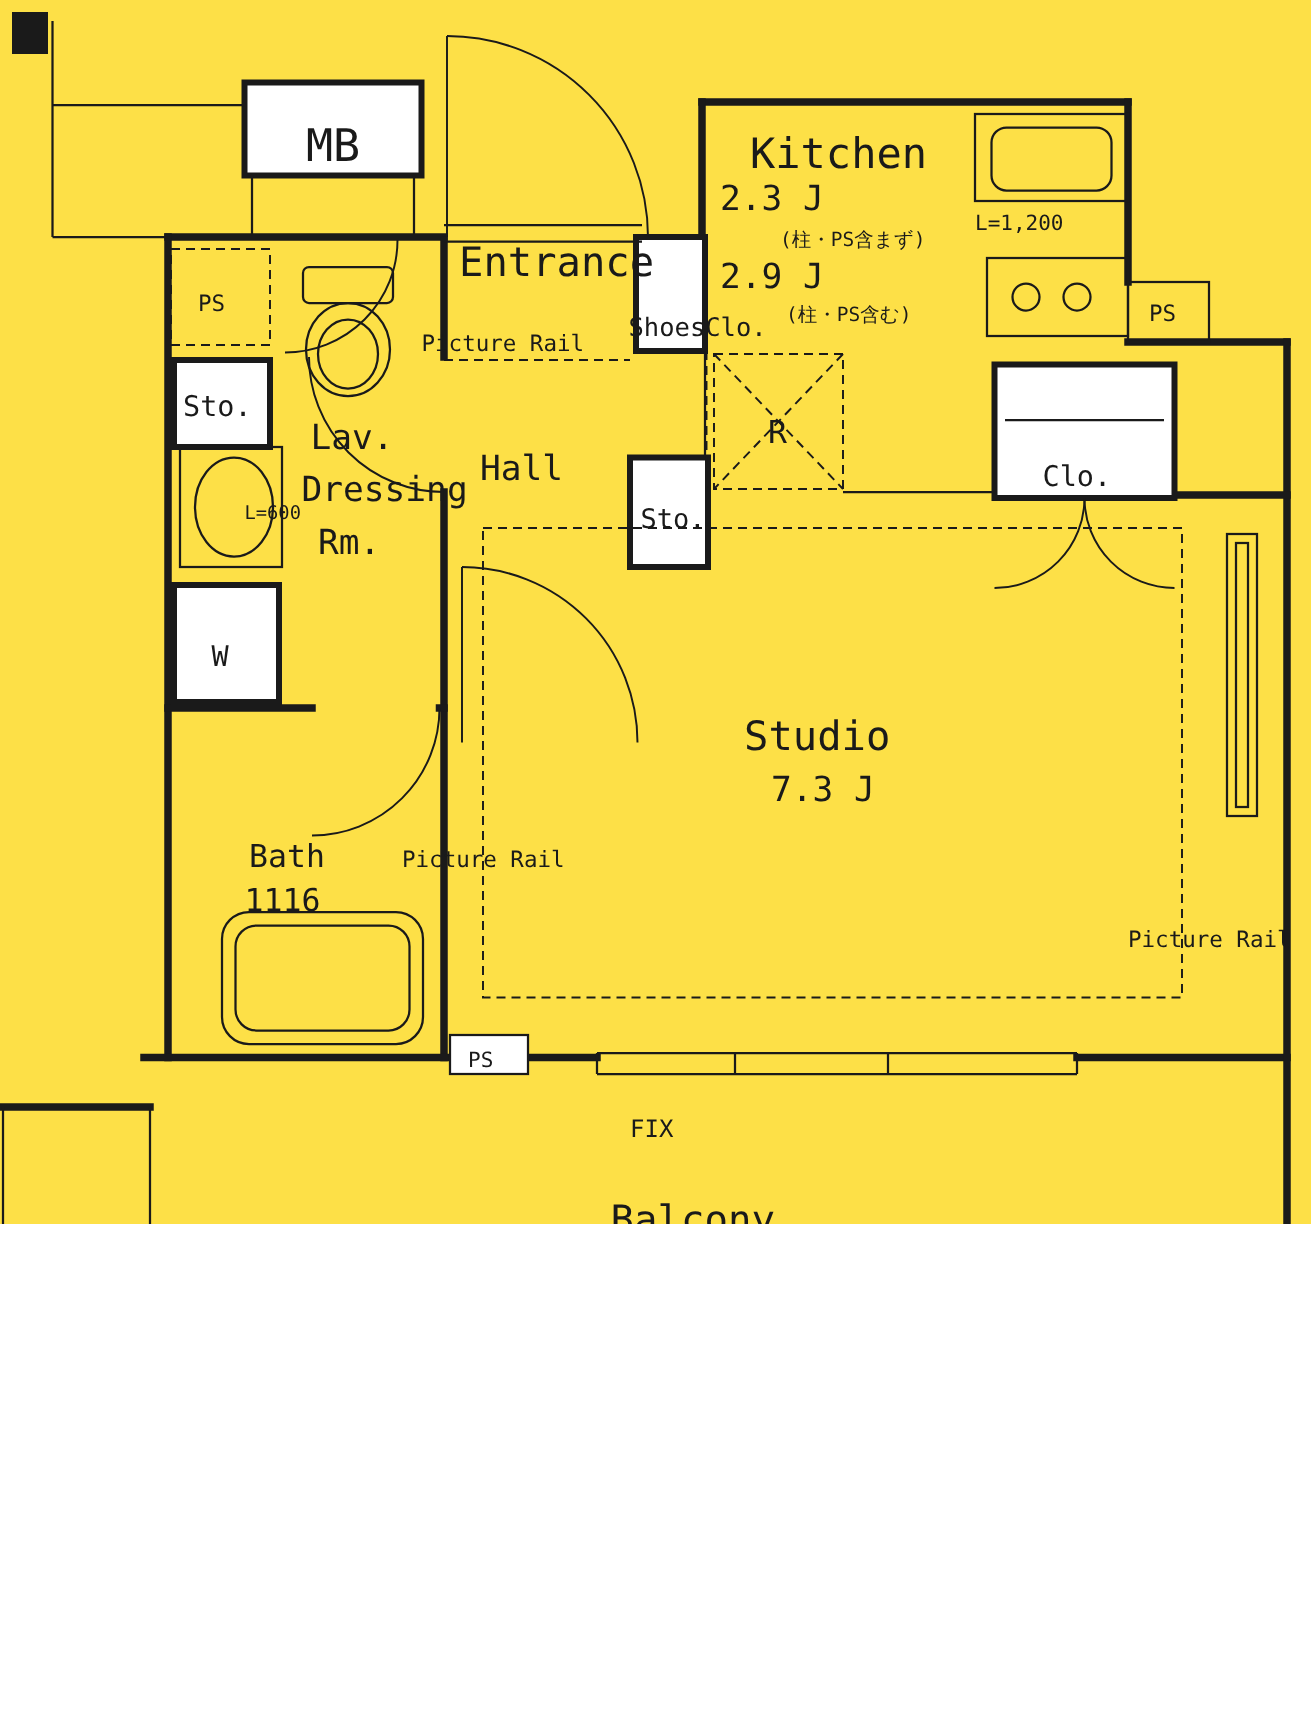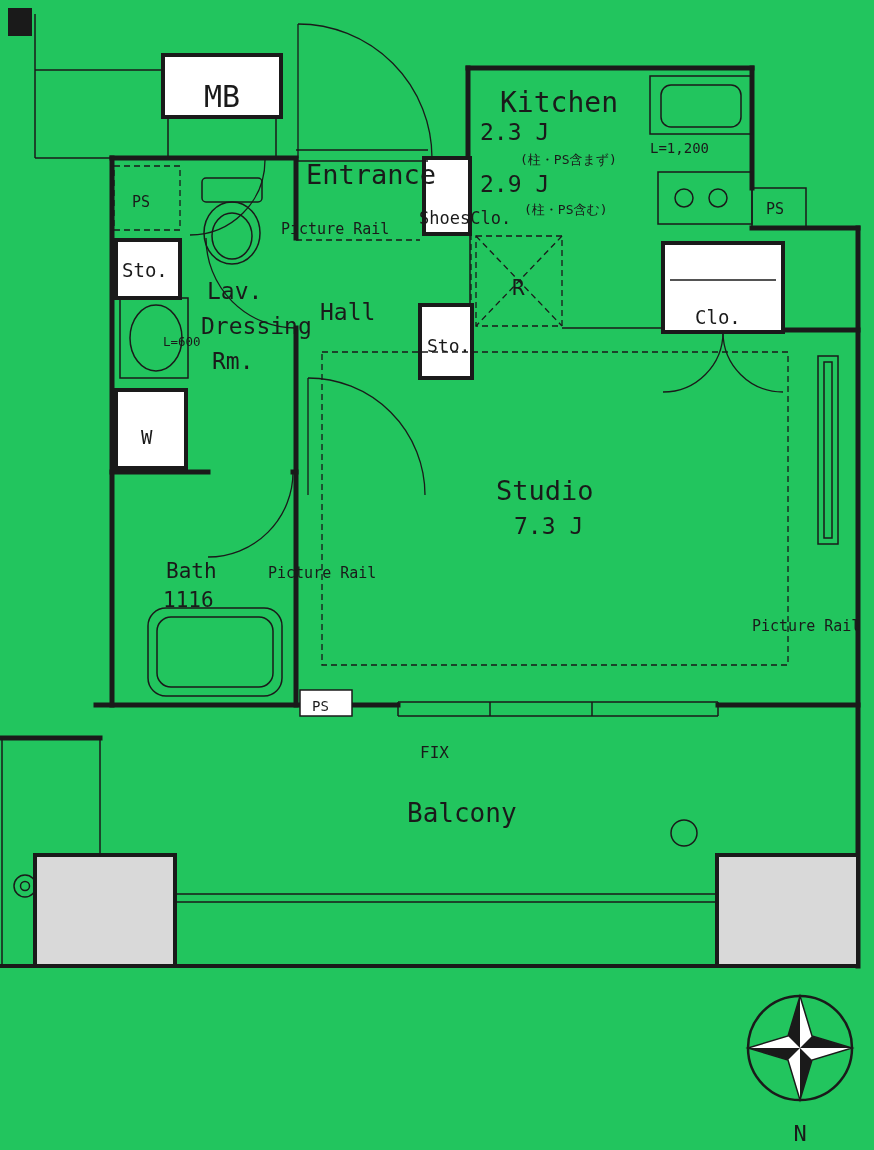--- a/index.html
+++ b/index.html
@@ -1,16 +1,16 @@
 <!DOCTYPE html>
 <html><head>
 <meta charset="utf-8">
 <style>
   html,body{margin:0;padding:0;background:#ffffff;}
-  .canvas{width:874px;height:1150px;background:#22c55e;position:relative;overflow:hidden;}
+  .canvas{width:874px;height:816px;background:#fde047;position:relative;overflow:hidden;}
   svg{display:block;}
   text{font-family:"DejaVu Sans Mono","DejaVu Sans",monospace;fill:#1a1a1a;}
   .t-big{font-size:27px;}
   .t-room{font-size:23px;}
   .t-med{font-size:19px;}
   .t-small{font-size:15px;}
   .t-tiny{font-size:13px;}
 </style>
 </head>
 <body>

